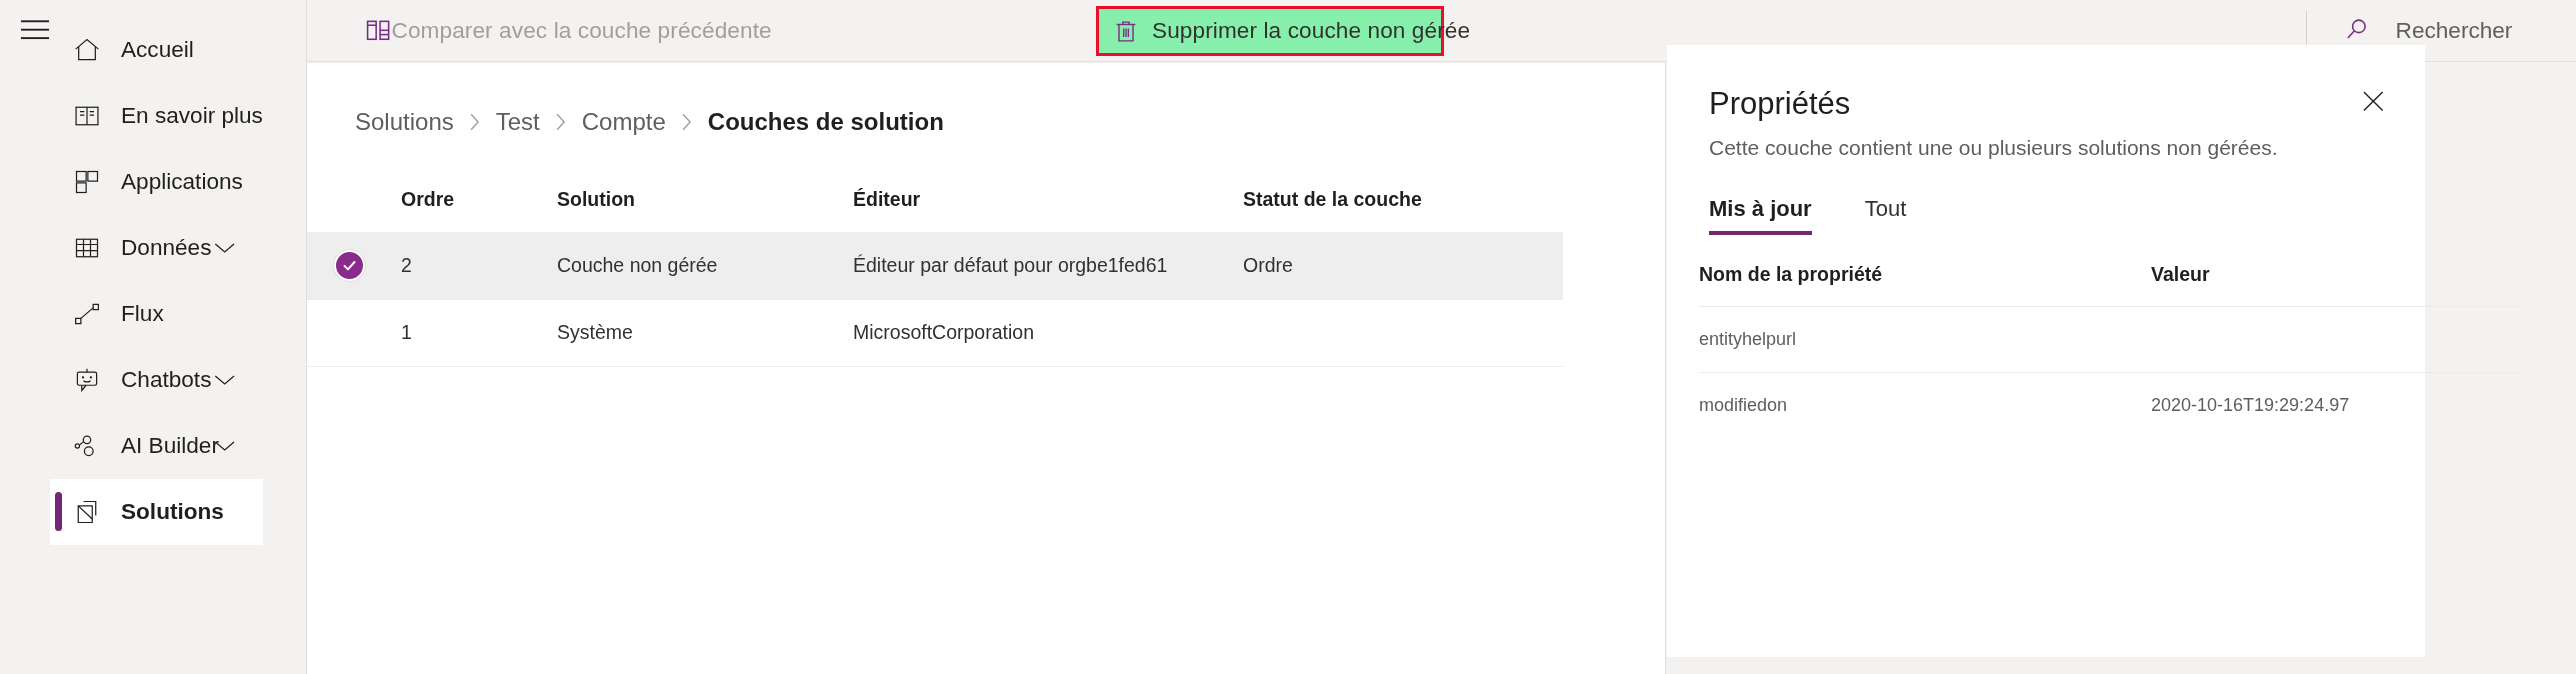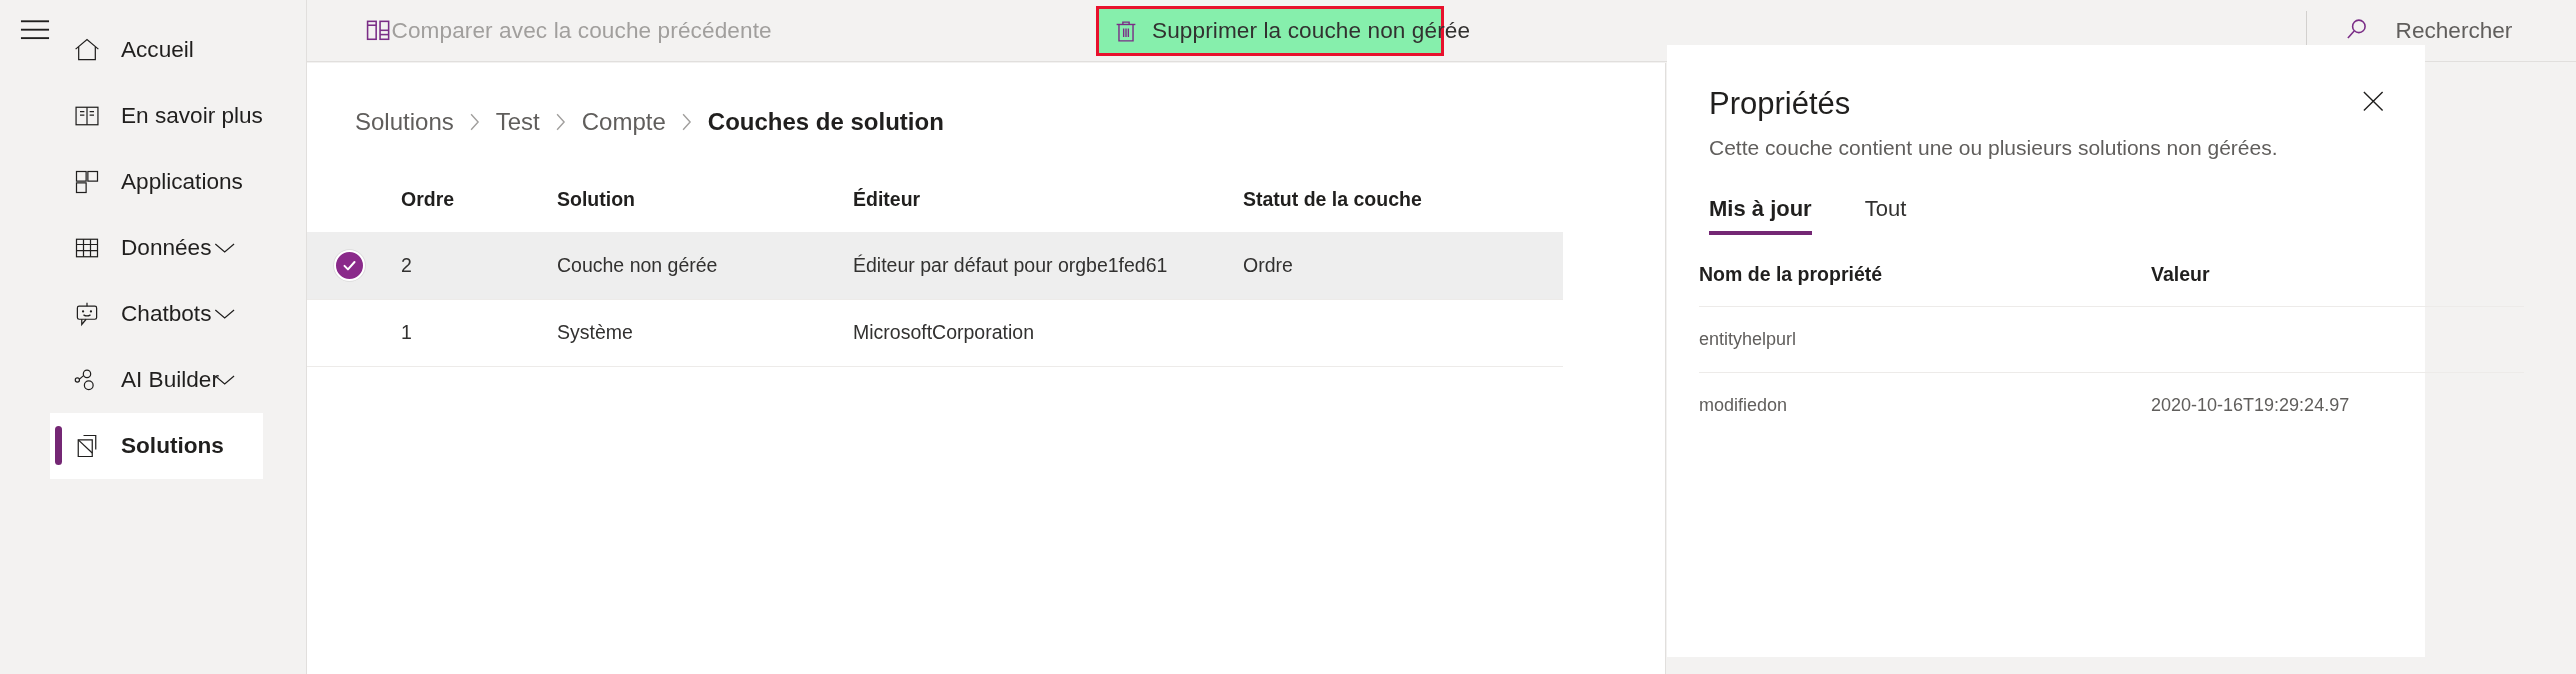--- a/index.html
+++ b/index.html
@@ -350,20 +350,30 @@
           </svg>
         </span>
         <span class="nav-label">Données</span>
         <span class="chevron">
           <svg width="23.4" height="15.6" viewBox="0 0 30 20" fill="none" stroke="#201f1e" stroke-width="1.6">
             <path d="M3 5 L15 15 L27 5"></path>
           </svg>
         </span>
       </div>
 
+      <div class="nav-item">
+        <span class="nav-icon">
+          <svg width="28" height="28" viewBox="0 0 32 32" fill="none" stroke="#201f1e" stroke-width="1.4">
+            <rect x="3" y="21" width="6" height="6"></rect>
+            <rect x="23" y="5" width="6" height="6"></rect>
+            <path d="M9 21 L23 9"></path>
+          </svg>
+        </span>
+        <span class="nav-label">Flux</span>
+      </div>
 
       <div class="nav-item">
         <span class="nav-icon">
           <svg width="28" height="28" viewBox="0 0 32 32" fill="none" stroke="#201f1e" stroke-width="1.4">
             <path d="M16 3 V7"></path>
             <rect x="5" y="7" width="22" height="15" rx="2"></rect>
             <path d="M10 22 L10 28 L15 22"></path>
             <circle cx="11.5" cy="13" r="1.3" fill="#201f1e" stroke="none"></circle>
             <circle cx="20.5" cy="13" r="1.3" fill="#201f1e" stroke="none"></circle>
             <path d="M12 17 Q16 19.5 20 17"></path>

